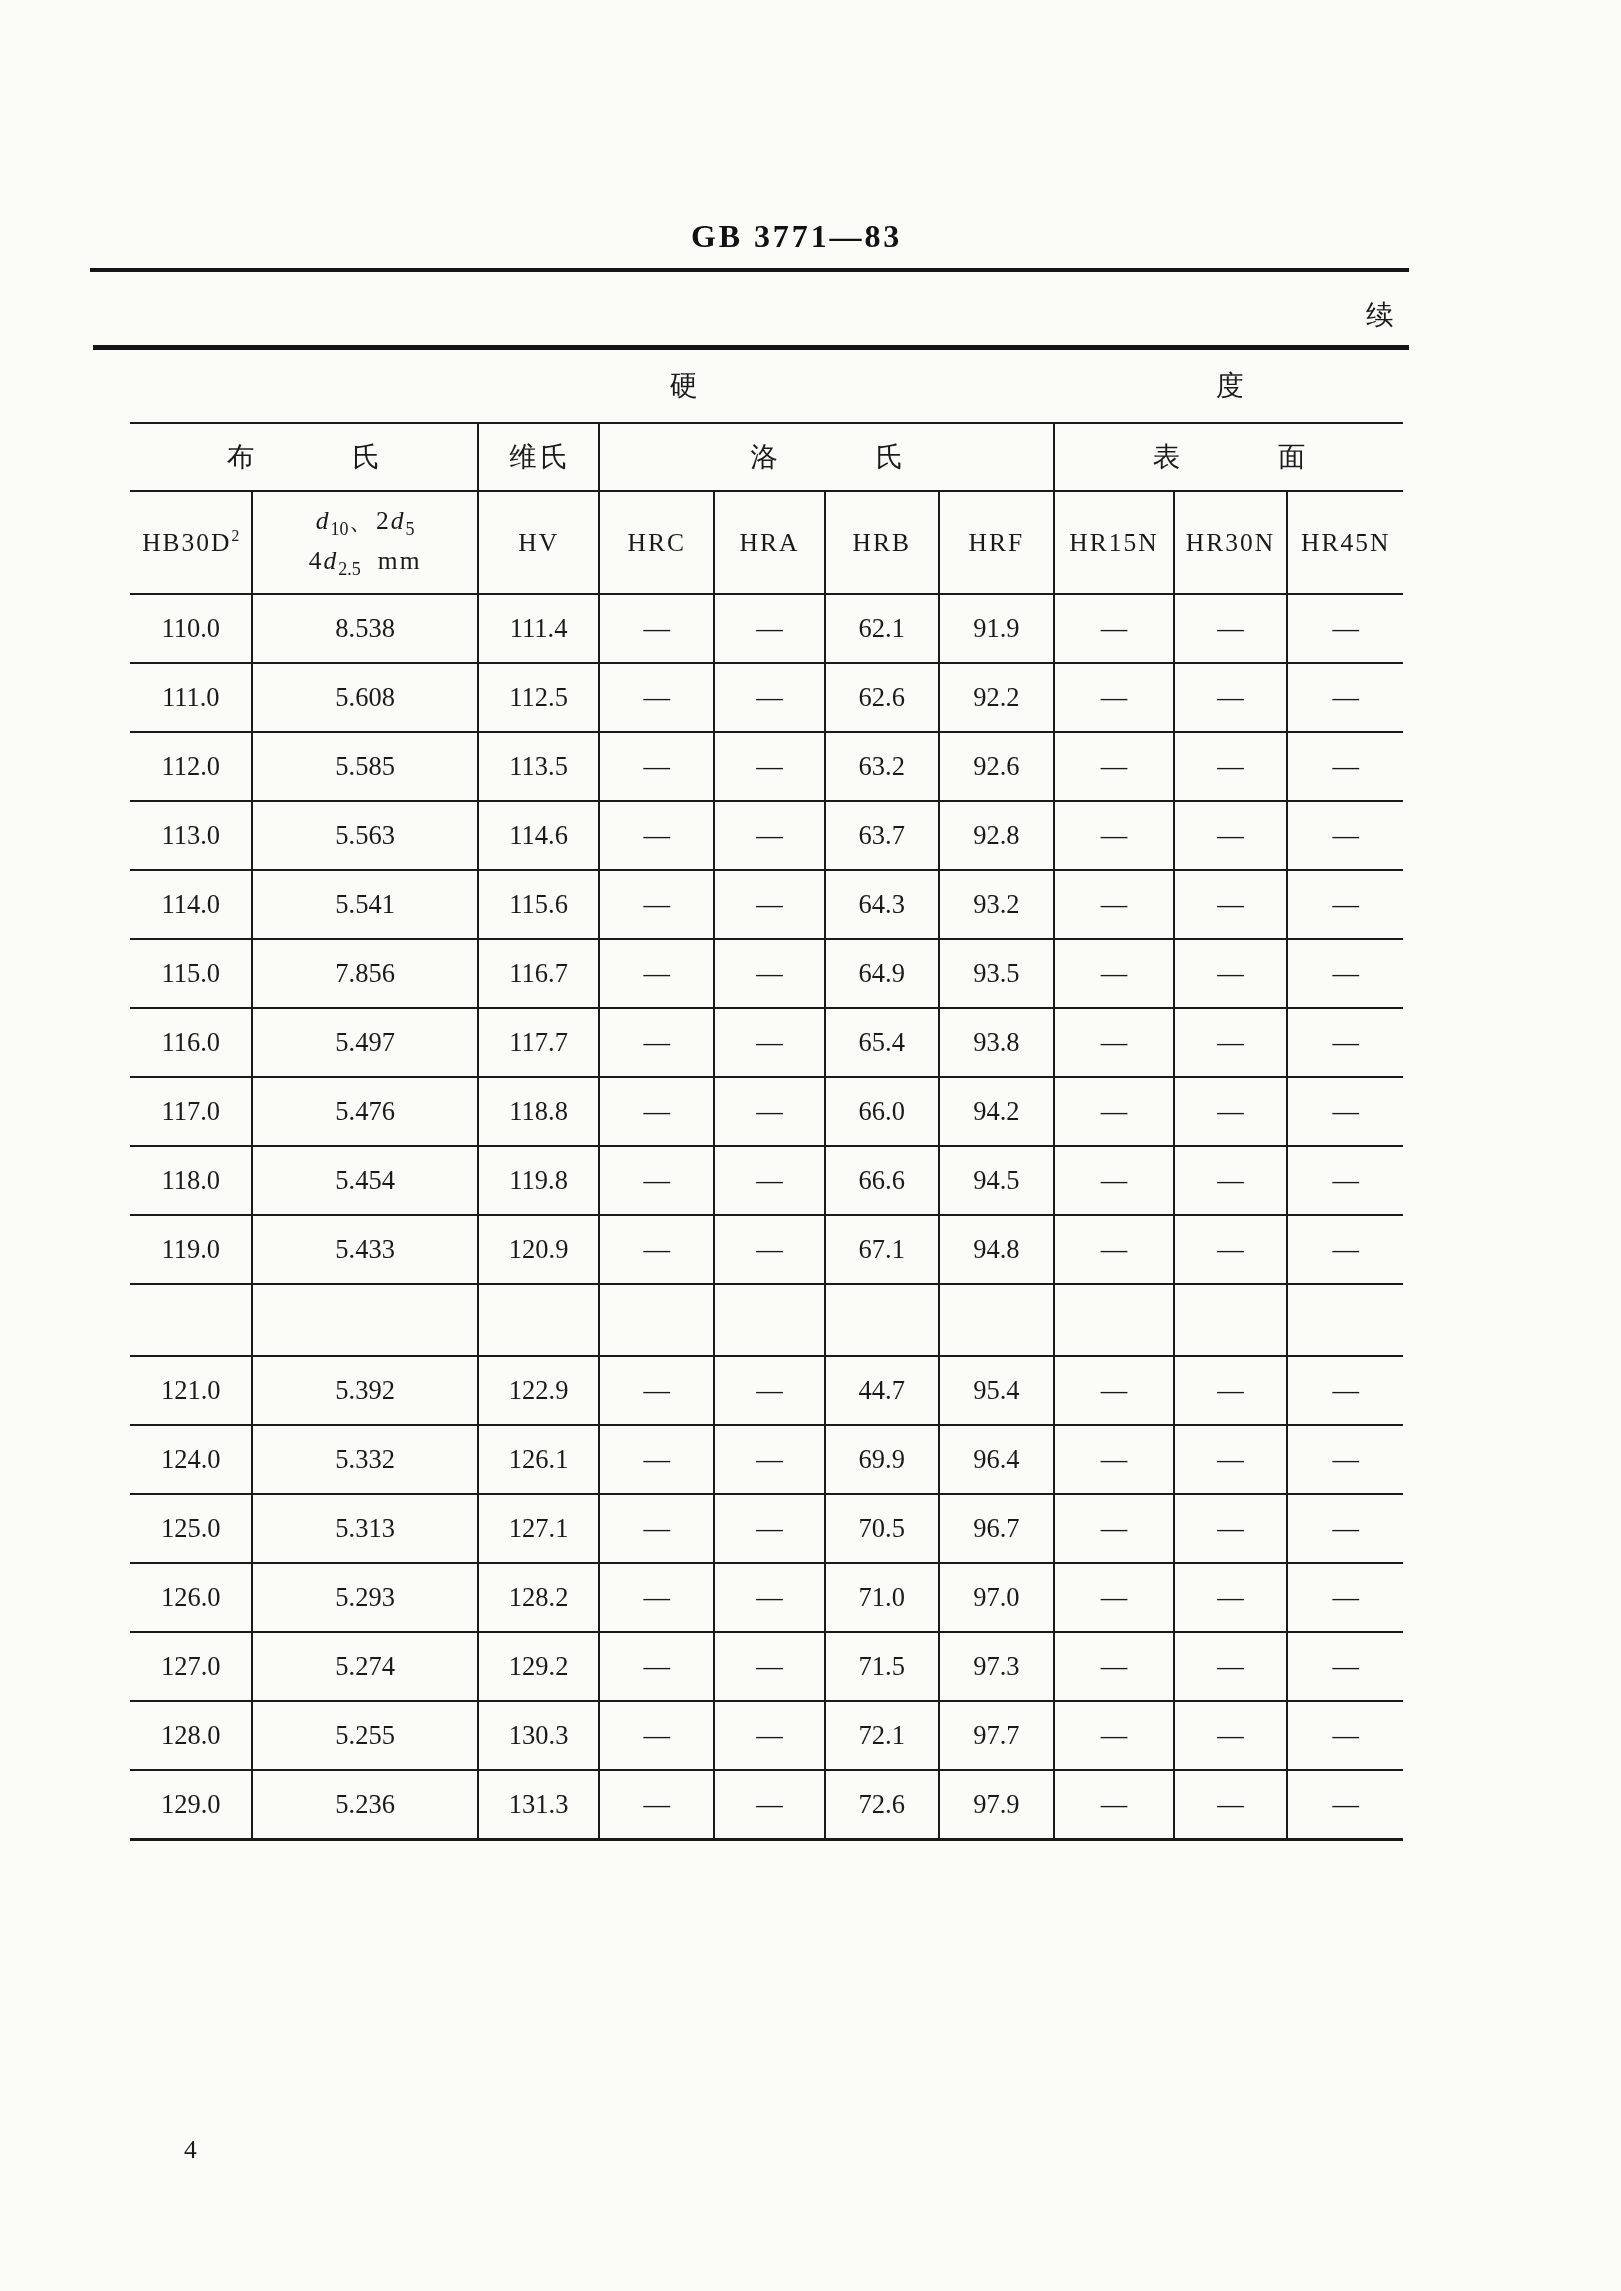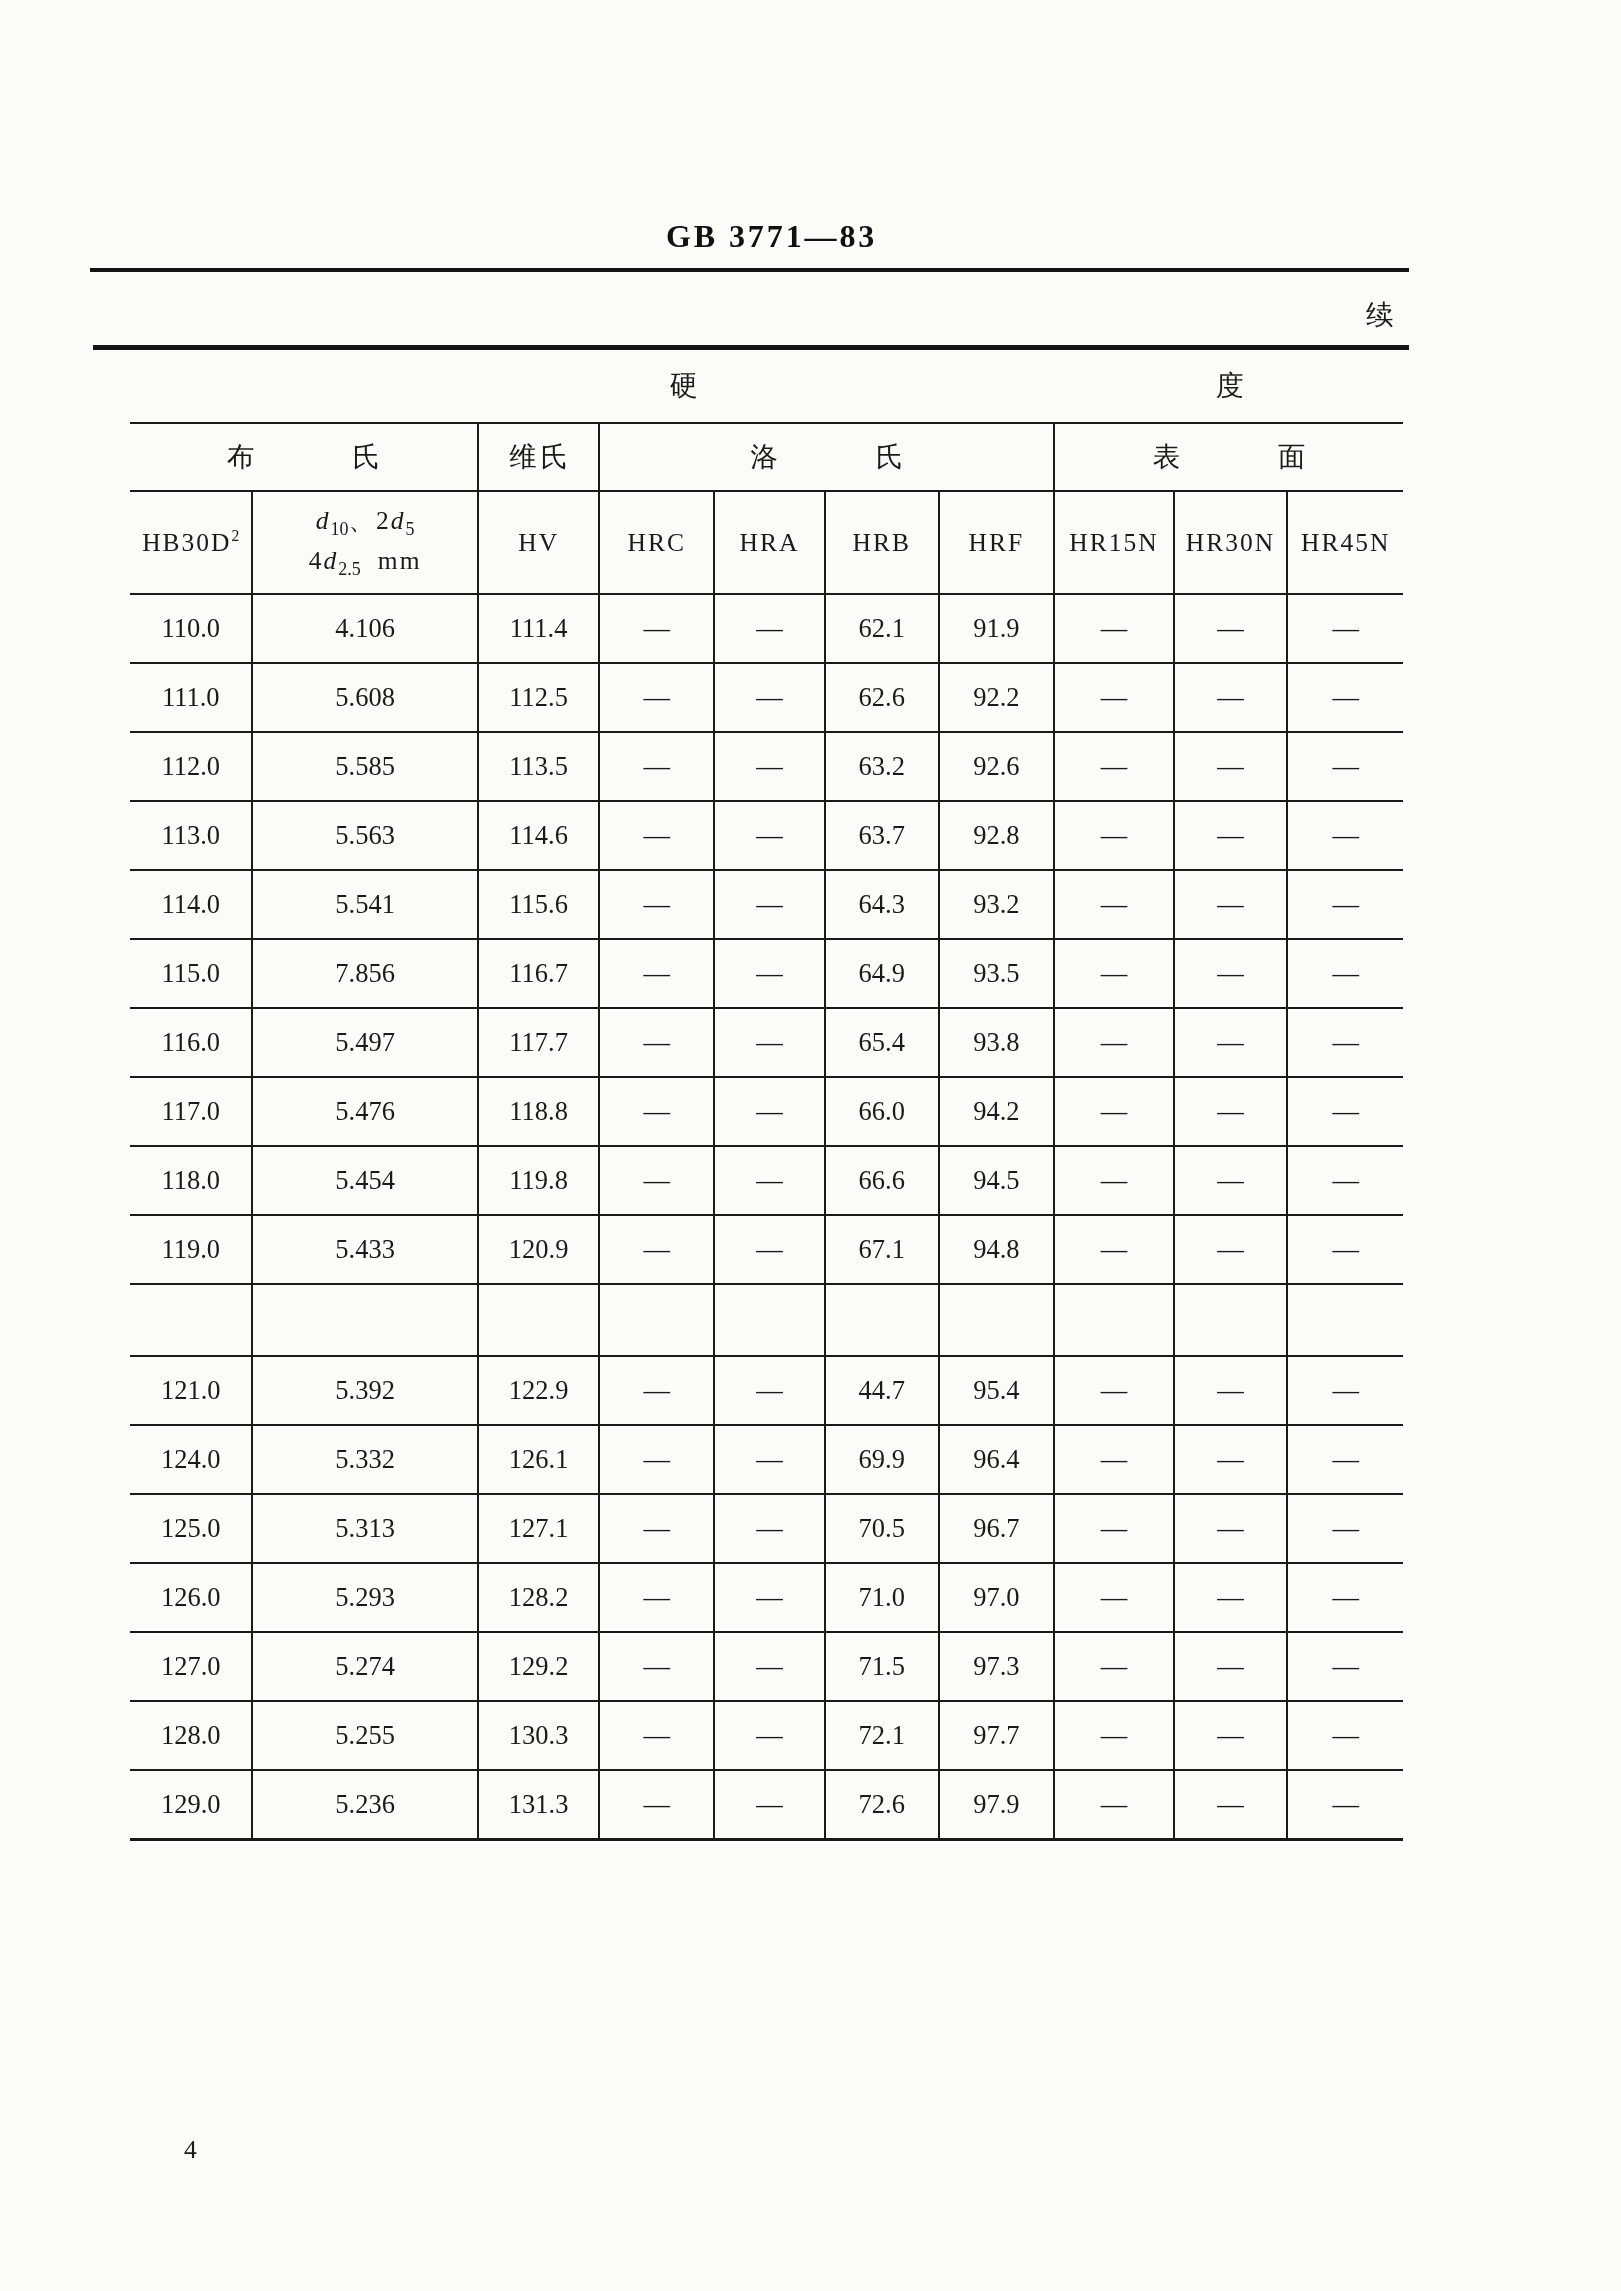--- a/index.html
+++ b/index.html
@@ -5,21 +5,21 @@
   :root { --ink:#1a1a1a; --paper:#fbfbf8; }
   * { box-sizing:border-box; }
   html,body { margin:0; padding:0; }
   body {
     width:1621px; height:2292px; position:relative;
     background:var(--paper); color:var(--ink);
     font-family:"Liberation Serif","DejaVu Serif",serif;
     overflow:hidden;
   }
   .doc-title {
-    position:absolute; left:666px; top:218px;
+    position:absolute; left:691px; top:218px;
     font-size:32px; font-weight:bold; letter-spacing:2.9px; color:#111;
   }
   .rule { position:absolute; background:#151515; }
   .rule-top { left:90px; top:268px; width:1319px; height:3.9px; }
   .rule-table-top { left:93px; top:345px; width:1316px; height:4.9px; }
   .continued { position:absolute; left:1366px; top:297px; font-size:27.4px; }
 
   table.conv-table {
     position:absolute; left:130px; top:350px; width:1273px;
     border-collapse:collapse; table-layout:fixed;
@@ -119,21 +119,21 @@
       <td>HRB</td>
       <td>HRF</td>
       <td>HR15N</td>
       <td>HR30N</td>
       <td>HR45N</td>
     </tr>
   </thead>
   <tbody>
       <tr>
         <td>110.0</td>
-        <td>4.106</td>
+        <td>8.538</td>
         <td>111.4</td>
         <td>—</td>
         <td>—</td>
         <td>62.1</td>
         <td>91.9</td>
         <td>—</td>
         <td>—</td>
         <td>—</td>
       </tr>
       <tr>

